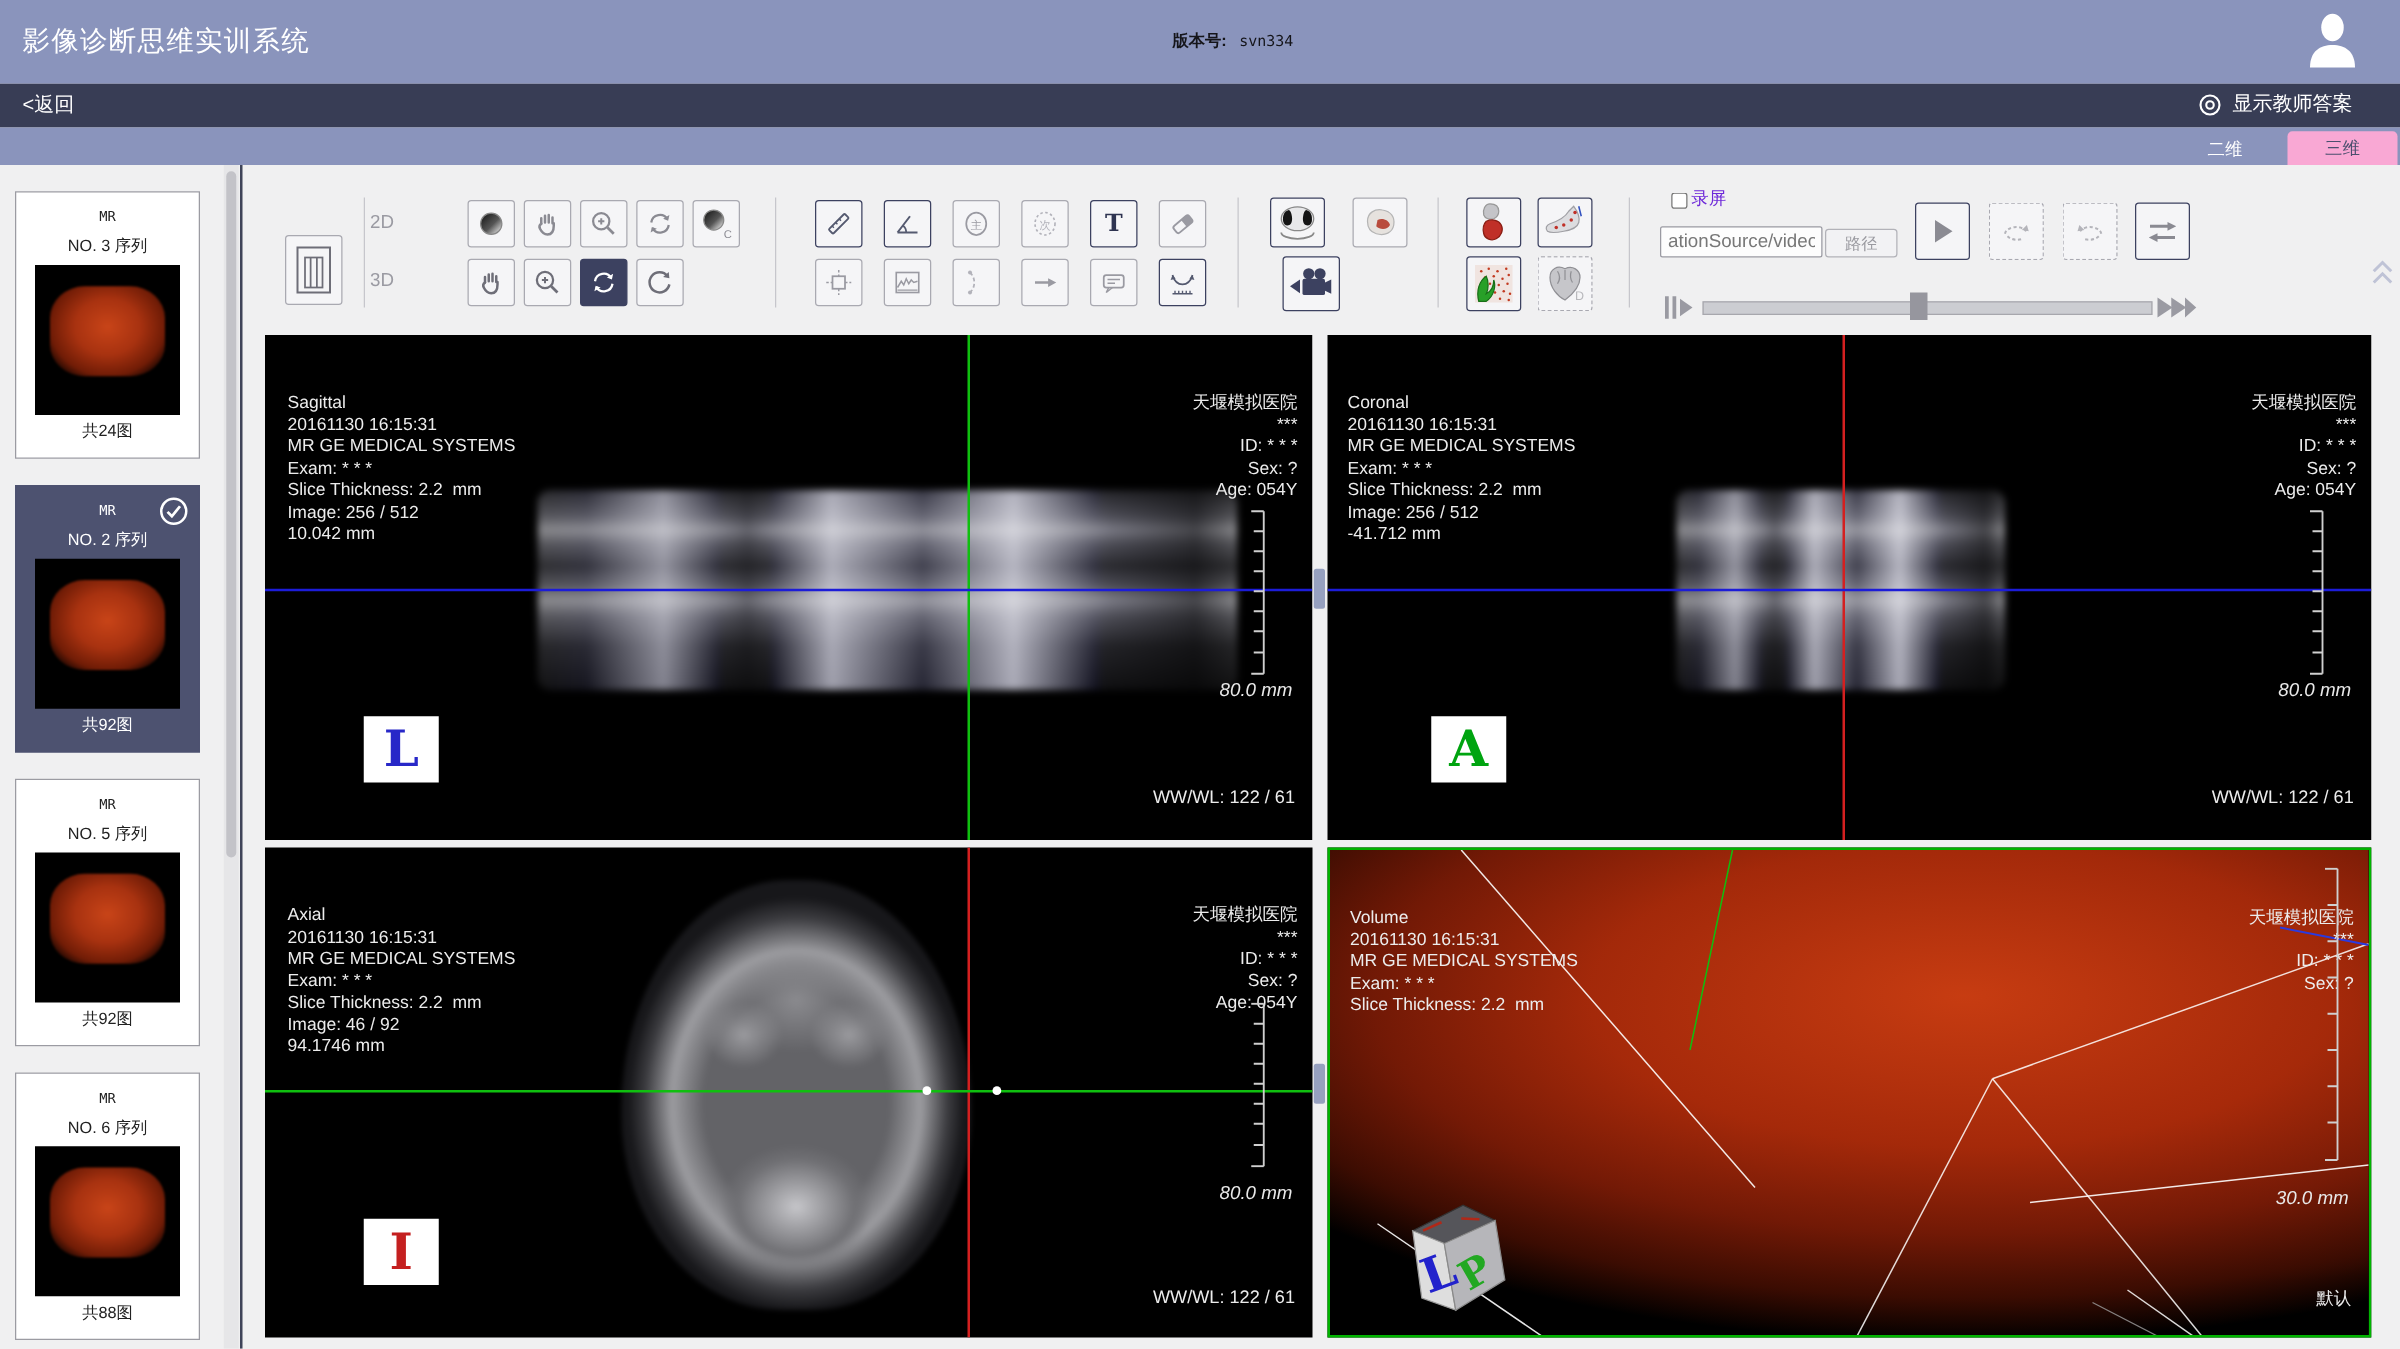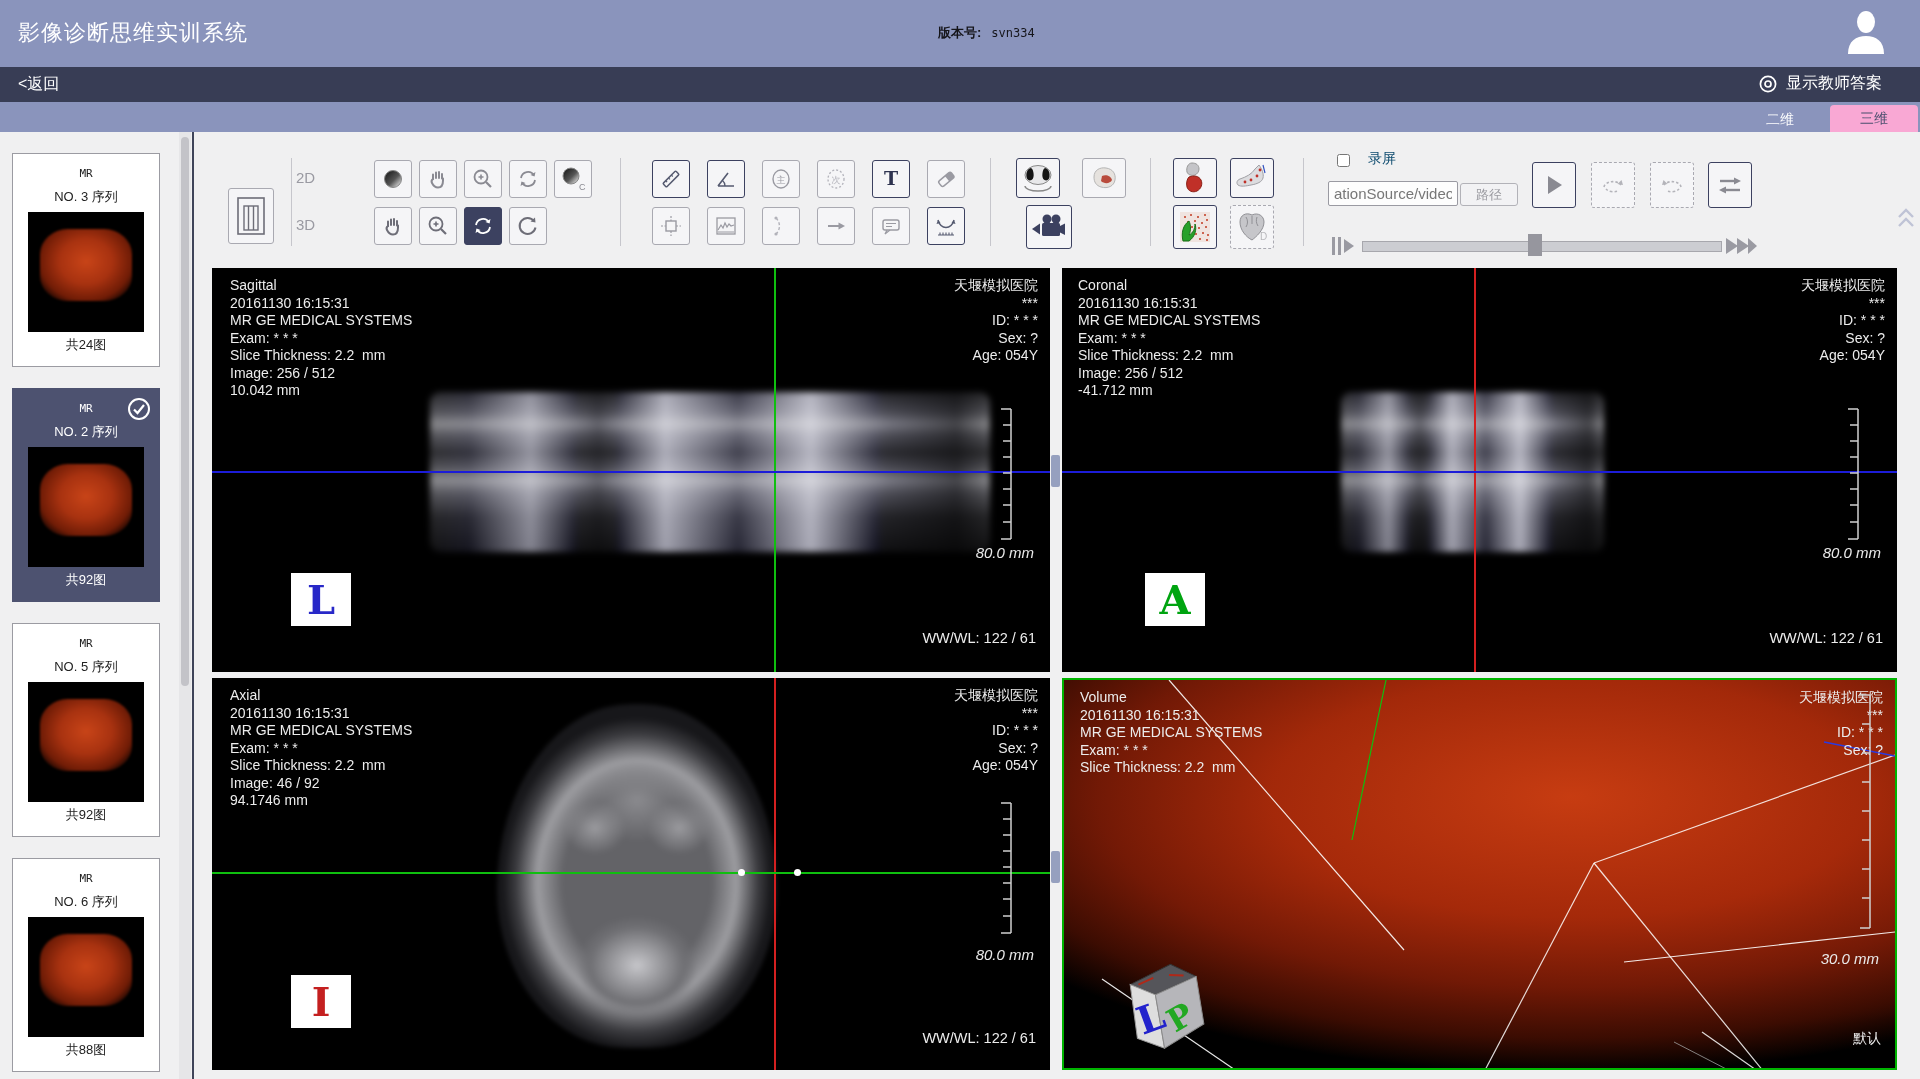--- a/index.html
+++ b/index.html
@@ -39,27 +39,27 @@
         display:flex;align-items:center;justify-content:center;padding:0;cursor:pointer;box-sizing:border-box;}
   .tbtn.dk{border:1px solid #3c4160;}
   .tbtn.on{background:#3c4160;border-color:#3c4160;}
   .tbtn.dash{border-style:dashed;}
   .rowlab{position:absolute;color:#9a9aa2;font-size:15px;}
   .vdiv{position:absolute;width:1px;background:#c6c6cc;top:158px;height:88px;}
   .pathbtn{position:absolute;left:1460px;top:183px;width:58px;height:23px;border:1px solid #b2b2b8;border-radius:3px;
         background:#f2f2f4;color:#9a9aa0;font-size:13px;cursor:pointer;}
   .vidinput{position:absolute;left:1328px;top:181px;width:118px;height:21px;border:1px solid #9a9aa2;border-radius:2px;
         background:#fdfdfd;color:#777;font-size:15px;padding:1px 5px;font-family:"Liberation Sans",sans-serif;}
-  .reclabel{position:absolute;left:1353px;top:150px;font-size:14px;color:#0c4a6e;margin-left:15px;}
+  .reclabel{position:absolute;left:1353px;top:150px;font-size:14px;color:#6d28d9;}
   .recbox{position:absolute;left:1333px;top:151px;width:13px;height:13px;}
   .slider-track{position:absolute;left:1362px;top:241px;width:358px;height:9px;background:#cccdd2;border:1px solid #a7a7ad;}
   .slider-thumb{position:absolute;left:1528px;top:234px;width:14px;height:22px;background:#96969e;cursor:pointer;}
   
   .vp{position:absolute;background:#000;overflow:hidden;box-sizing:border-box;}
-  .vtxt{position:absolute;color:#ececec;font-size:14px;line-height:17.5px;white-space:pre;}
+  .vtxt{position:absolute;color:#ececec;font-size:14px;line-height:17.5px;white-space:pre;margin-top:36px;}
   .vtxt.r{text-align:right;}
   .scl{position:absolute;color:#e9e9e9;font-style:italic;font-size:15px;}
   .wwl{position:absolute;color:#ececec;font-size:14.5px;}
   .obox{position:absolute;width:60px;height:53px;background:#fff;display:flex;align-items:center;justify-content:center;
         font-weight:bold;font-size:40px;font-family:"DejaVu Serif",serif;}
   .xline{position:absolute;}
   .mri-band{position:absolute;background-color:#55555a;border-radius:10px;filter:blur(3px);
         background-image:
         linear-gradient(90deg, rgba(20,20,22,0) 0%, rgba(130,130,136,.8) 7%, rgba(195,195,202,.9) 18%, rgba(90,90,96,.85) 30%, rgba(208,208,215,.95) 42%, rgba(140,140,148,.85) 55%, rgba(214,214,221,.95) 68%, rgba(110,110,118,.85) 82%, rgba(40,40,44,.7) 94%, rgba(0,0,0,0) 100%),
         linear-gradient(180deg, rgba(0,0,0,.55) 0%, rgba(255,255,255,.30) 20%, rgba(0,0,0,.45) 38%, rgba(255,255,255,.32) 55%, rgba(0,0,0,.55) 78%, rgba(0,0,0,.8) 100%);

